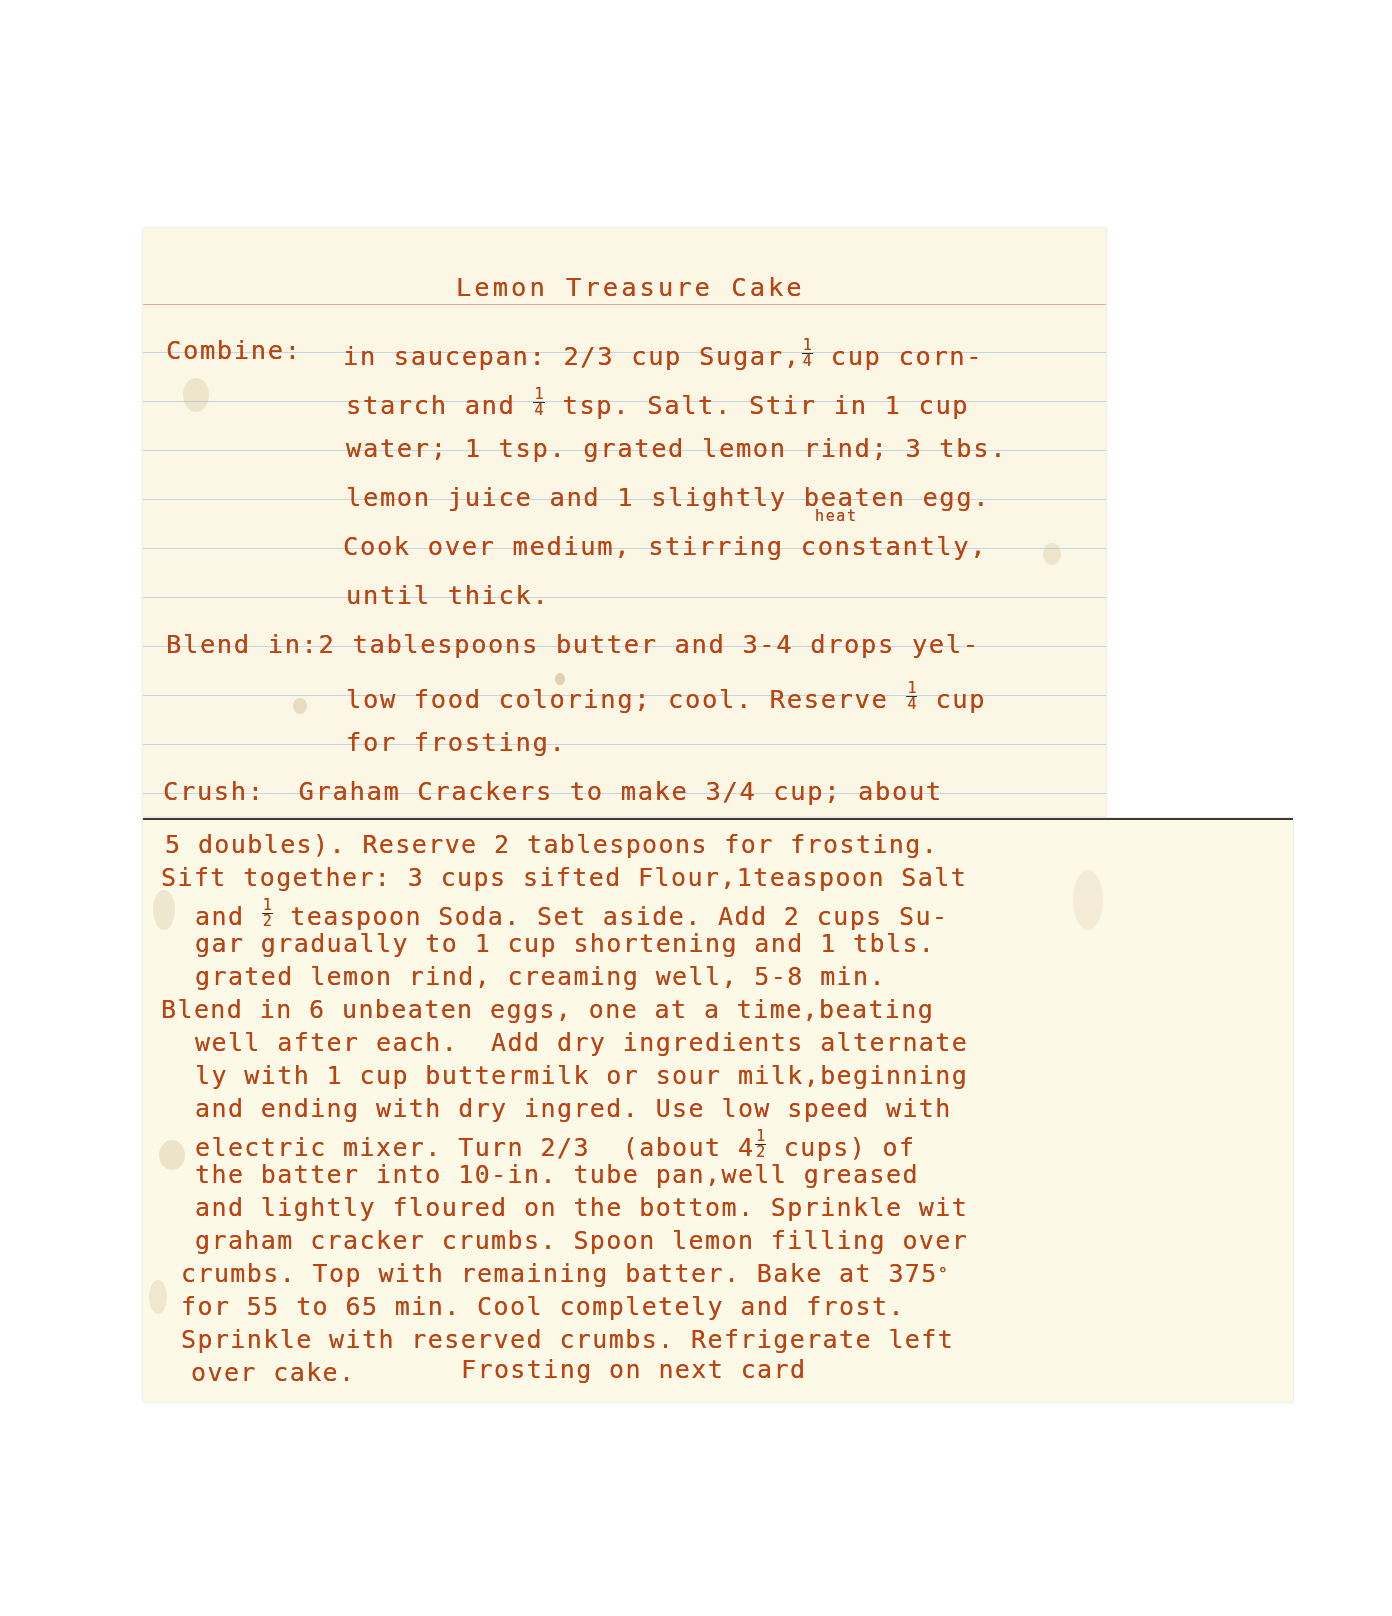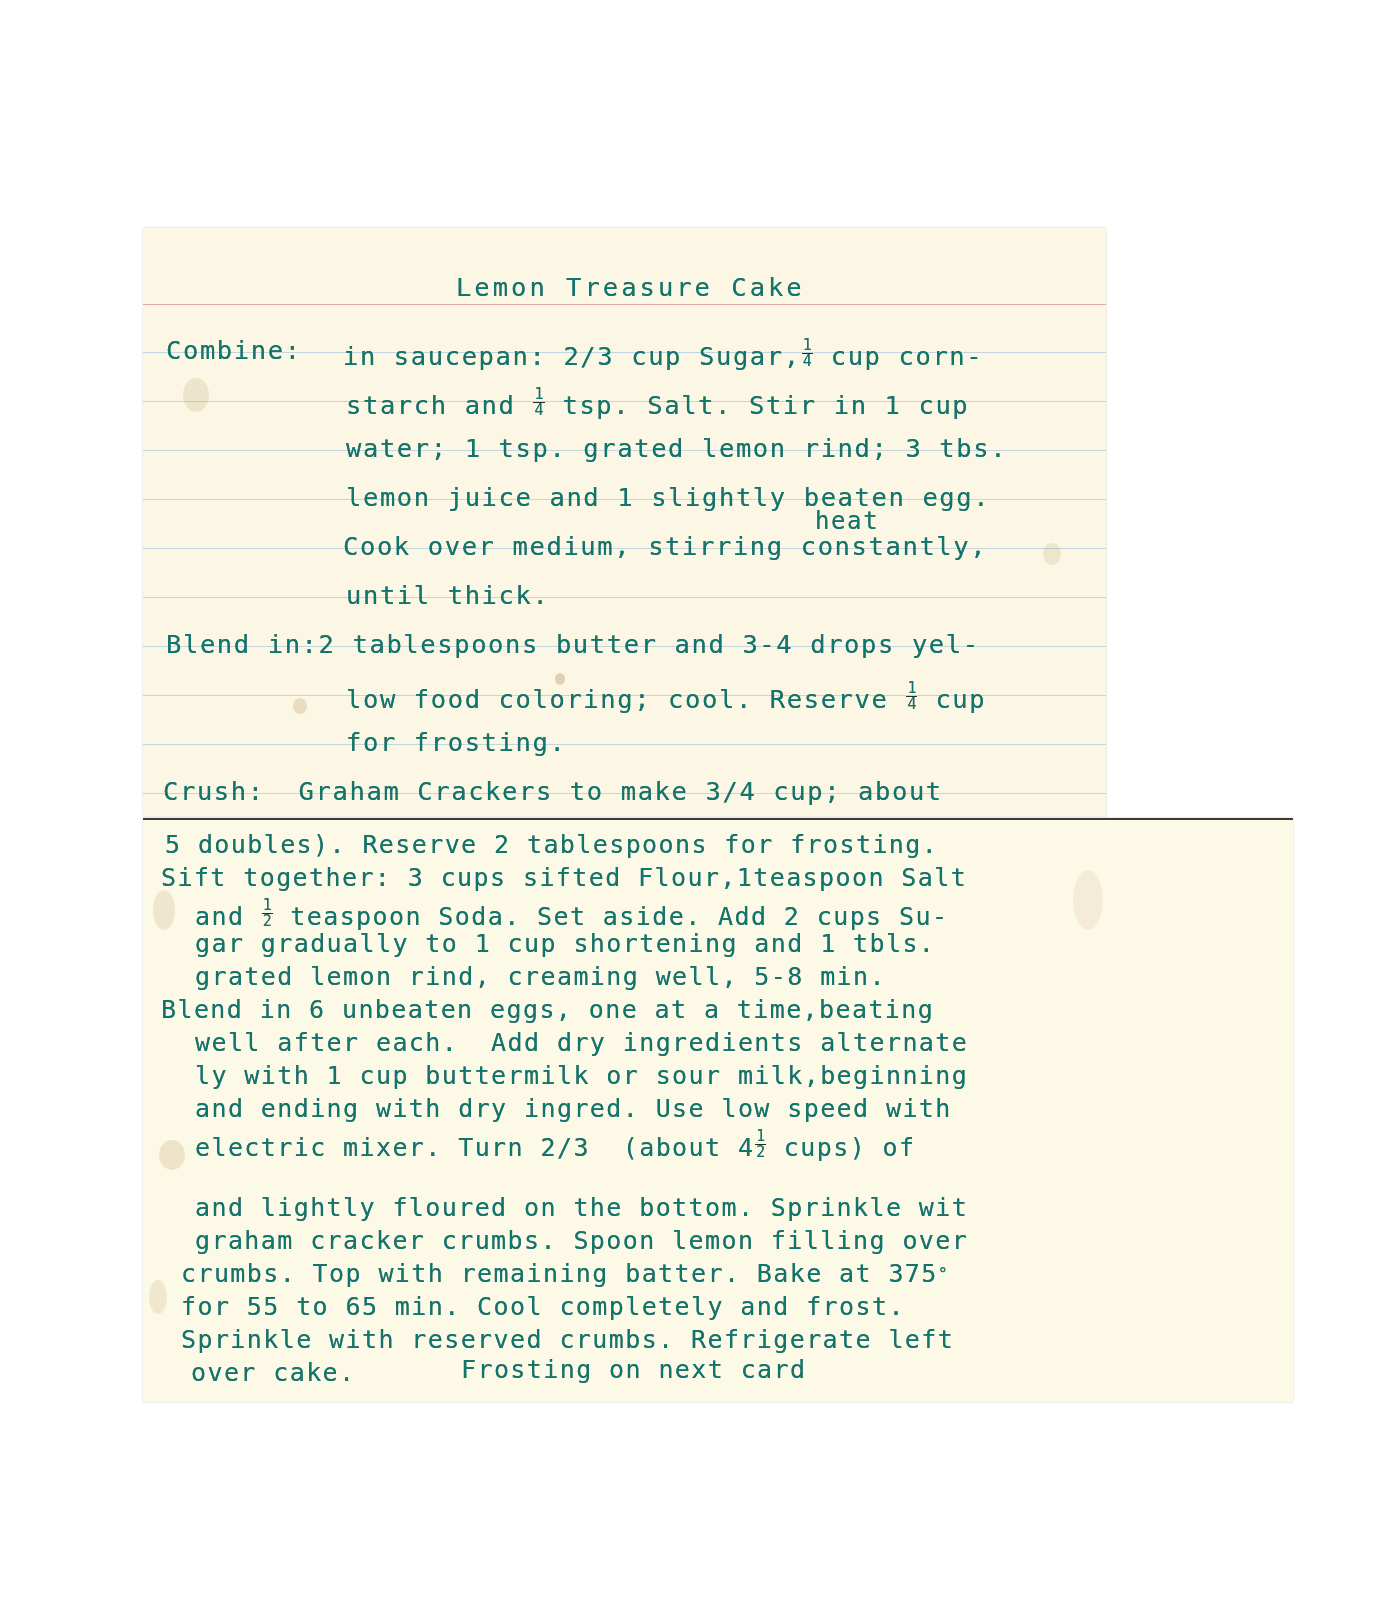--- a/index.html
+++ b/index.html
@@ -57,21 +57,21 @@
 
   
   .blotch {
     position: absolute;
     border-radius: 50%;
     pointer-events: none;
   }
 
   .ink {
     position: absolute;
-    color: #0f766e;
+    color: #c2410c;
     font-size: 25.5px;
     letter-spacing: 1.6px;
     white-space: pre;
     line-height: 1;
     text-shadow: 0 0 0.6px rgba(40,38,33,0.55);
   }
   #card-top .ink { font-size: 25.5px; }
   #card-bottom .ink { font-size: 25px; letter-spacing: 1.4px; }
 
   .title {
@@ -128,21 +128,21 @@
 
   <div class="ink" style="left:23px; top:110px;">Combine:</div>
   <div class="ink" style="left:200px; top:110px;">in saucepan: 2/3 cup Sugar,<span class="frac"><span class="n">1</span><span class="d">4</span></span> cup corn-</div>
 
   <div class="ink" style="left:203px; top:159px;">starch and <span class="frac"><span class="n">1</span><span class="d">4</span></span> tsp. Salt. Stir in 1 cup</div>
 
   <div class="ink" style="left:203px; top:208px;">water; 1 tsp. grated lemon rind; 3 tbs.</div>
 
   <div class="ink" style="left:203px; top:257px;">lemon juice and 1 slightly beaten egg.</div>
 
-  <div class="ink" style="left:672px; top:281px; font-size:24px;">heat</div>
+  <div class="ink" style="left:672px; top:281px; font-size:15px;">heat</div>
 
   <div class="ink" style="left:200px; top:306px;">Cook over medium, stirring constantly,</div>
 
   <div class="ink" style="left:203px; top:355px;">until thick.</div>
 
   <div class="ink" style="left:23px; top:404px;">Blend in:2 tablespoons butter and 3-4 drops yel-</div>
 
   <div class="ink" style="left:203px; top:453px;">low food coloring; cool. Reserve <span class="frac"><span class="n">1</span><span class="d">4</span></span> cup</div>
 
   <div class="ink" style="left:203px; top:502px;">for frosting.</div>
@@ -161,20 +161,21 @@
   <div class="ink" style="left:22px;  top:12px;">5 doubles). Reserve 2 tablespoons for frosting.</div>
   <div class="ink" style="left:18px;  top:45px;">Sift together: 3 cups sifted Flour,1teaspoon Salt</div>
   <div class="ink" style="left:52px;  top:78px;">and <span class="frac"><span class="n">1</span><span class="d">2</span></span> teaspoon Soda. Set aside. Add 2 cups Su-</div>
   <div class="ink" style="left:52px;  top:111px;">gar gradually to 1 cup shortening and 1 tbls.</div>
   <div class="ink" style="left:52px;  top:144px;">grated lemon rind, creaming well, 5-8 min.</div>
   <div class="ink" style="left:18px;  top:177px;">Blend in 6 unbeaten eggs, one at a time,beating</div>
   <div class="ink" style="left:52px;  top:210px;">well after each.  Add dry ingredients alternate</div>
   <div class="ink" style="left:52px;  top:243px;">ly with 1 cup buttermilk or sour milk,beginning</div>
   <div class="ink" style="left:52px;  top:276px;">and ending with dry ingred. Use low speed with</div>
   <div class="ink" style="left:52px;  top:309px;">electric mixer. Turn 2/3  (about 4<span class="frac"><span class="n">1</span><span class="d">2</span></span> cups) of</div>
+  <div class="ink" style="left:52px;  top:342px;">the batter into 10-in. tube pan,well greased</div>
   <div class="ink" style="left:52px;  top:375px;">and lightly floured on the bottom. Sprinkle wit</div>
   <div class="ink" style="left:52px;  top:408px;">graham cracker crumbs. Spoon lemon filling over</div>
   <div class="ink" style="left:38px;  top:441px;">crumbs. Top with remaining batter. Bake at 375<span class="sup-inline">°</span></div>
   <div class="ink" style="left:38px;  top:474px;">for 55 to 65 min. Cool completely and frost.</div>
   <div class="ink" style="left:38px;  top:507px;">Sprinkle with reserved crumbs. Refrigerate left</div>
   <div class="ink" style="left:48px;  top:540px;">over cake.</div>
   <div class="ink" style="left:318px; top:537px;">Frosting on next card</div>
 
 </div>
 

